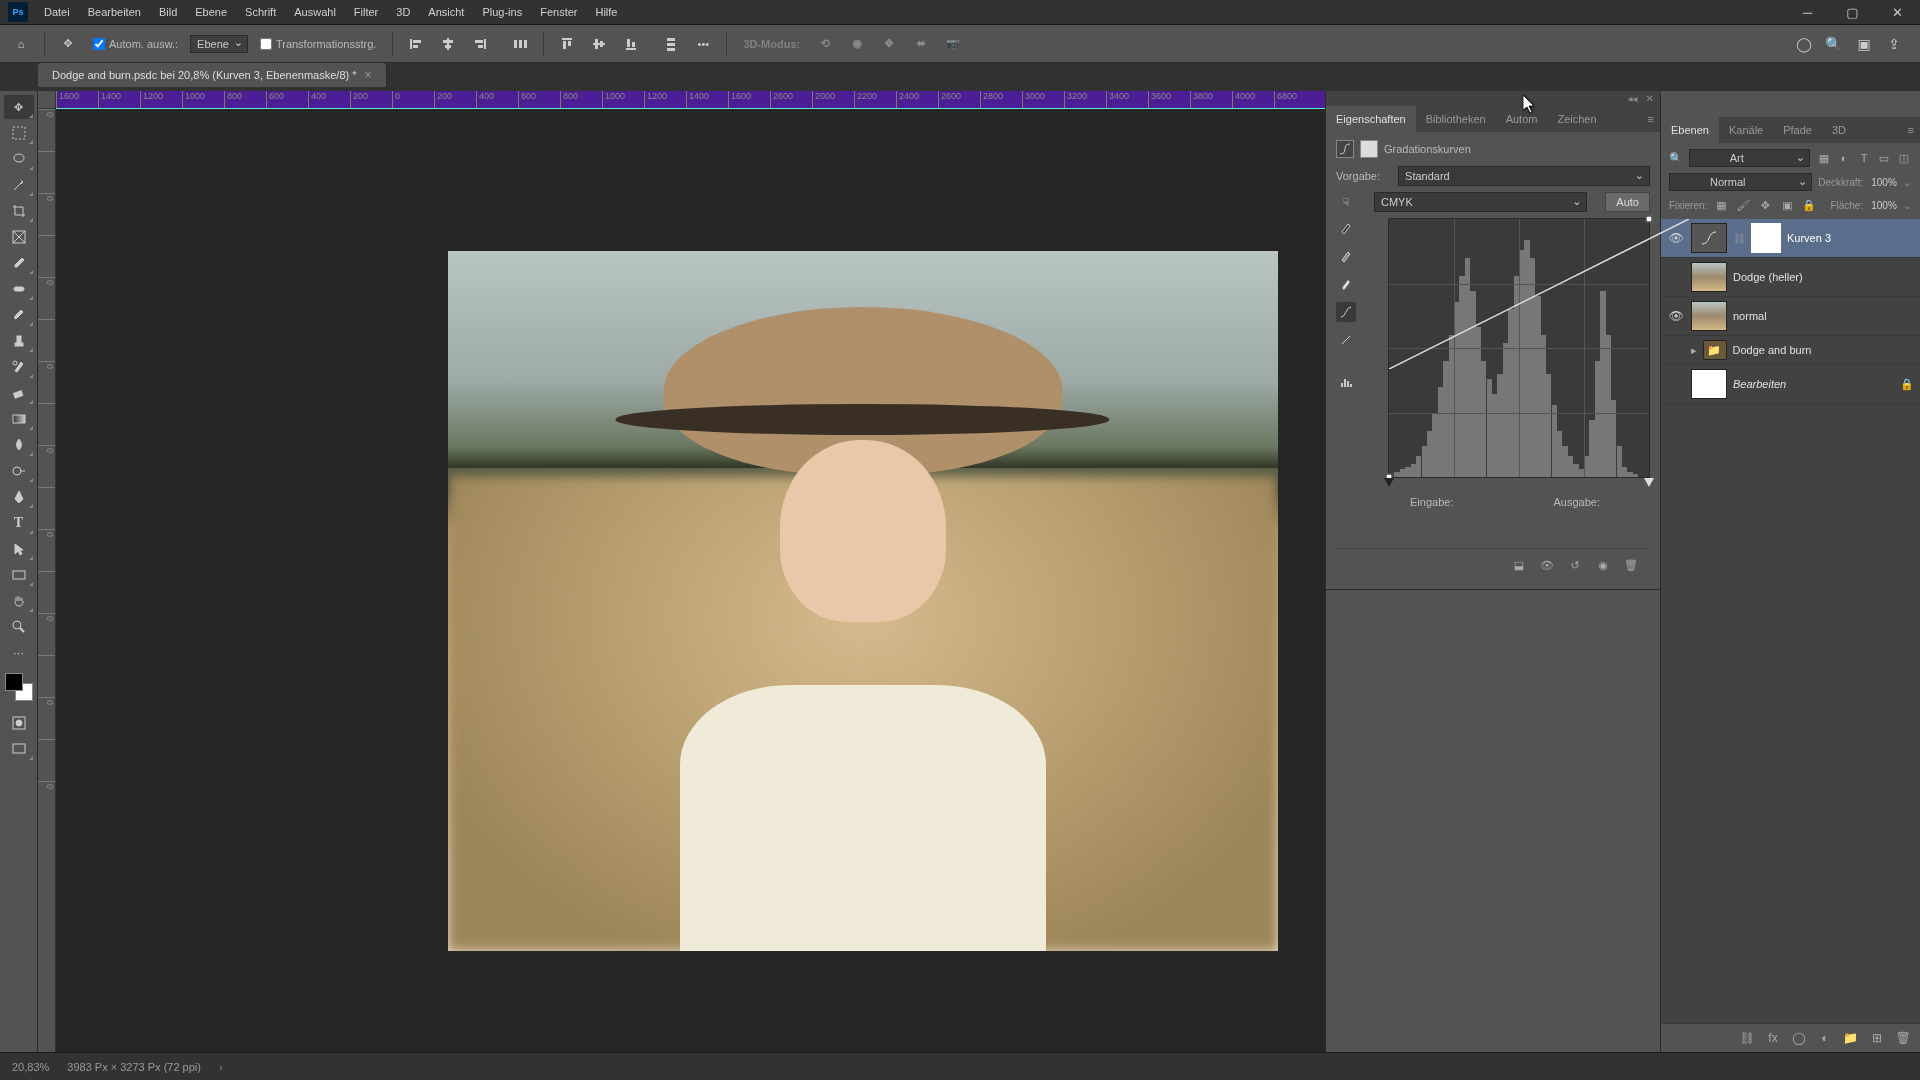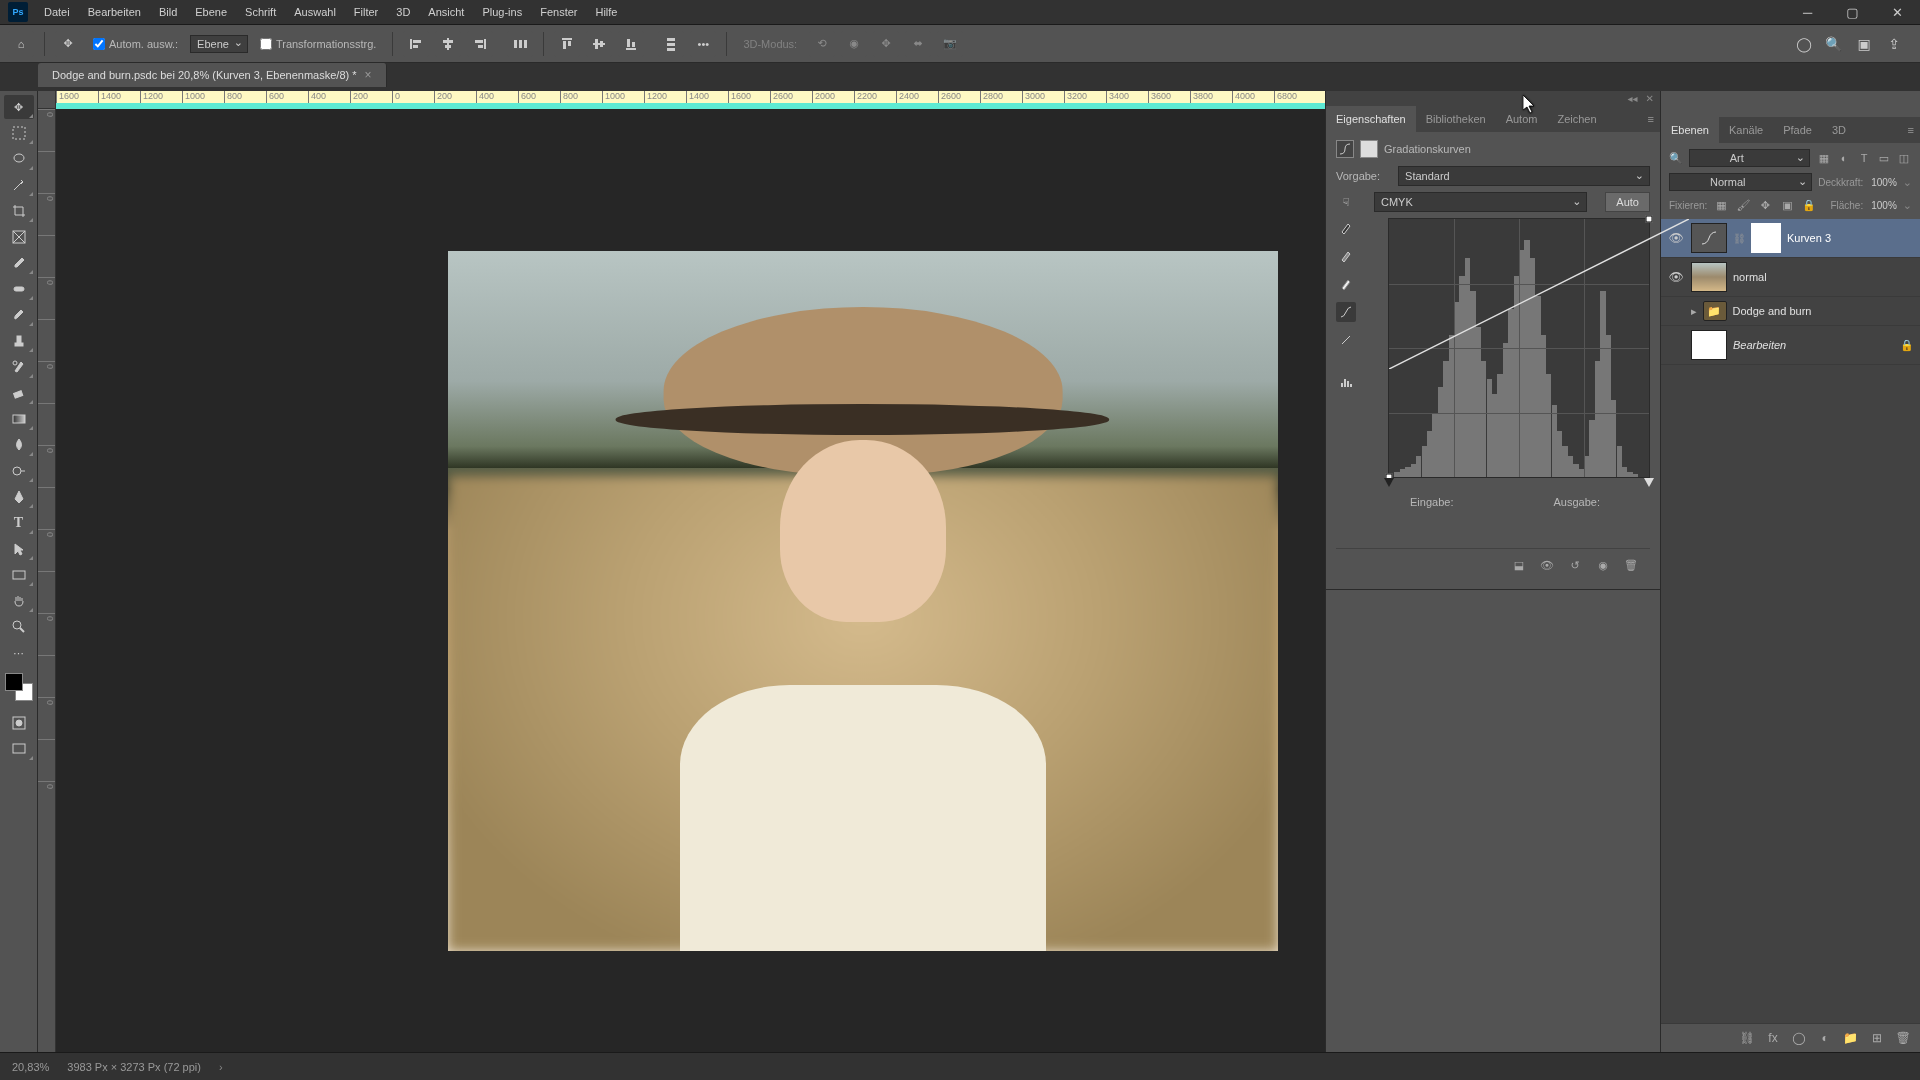--- a/index.html
+++ b/index.html
@@ -37,21 +37,21 @@
 .tool { width:30px; height:24px; display:flex; align-items:center; justify-content:center; color:#ccc; position:relative; border-radius:2px;}
 .tool.sel { background:#3a3a3a;}
 .tool svg { width:16px; height:16px; fill:#ccc; stroke:#ccc;}
 .tool .corner { position:absolute; bottom:1px; right:1px; width:0; height:0; border-left:4px solid transparent; border-bottom:4px solid #888;}
 .swatches { margin-top:6px; position:relative; width:28px; height:28px;}
 .sw-fg { position:absolute; top:0; left:0; width:18px; height:18px; background:#000; border:1px solid #888;}
 .sw-bg { position:absolute; bottom:0; right:0; width:18px; height:18px; background:#fff; border:1px solid #888;}
 
 
 .canvas-area { flex:1; background:#262626; position:relative; overflow:hidden;}
-.ruler-h { position:absolute; top:0; left:18px; right:0; height:18px; background:#fef9c3; border-bottom:6px solid #5eead4; display:flex; overflow:hidden; color:#888; font-size:9px;}
+.ruler-h { position:absolute; top:0; left:18px; right:0; height:18px; background:#4c1d95; border-bottom:1px solid #5eead4; display:flex; overflow:hidden; color:#888; font-size:9px;}
 .ruler-h span { flex:0 0 42px; border-left:1px solid #777; padding-left:2px; display:flex; align-items:flex-start;}
 .ruler-v { position:absolute; top:18px; left:0; bottom:0; width:18px; background:#535353; border-right:1px solid #333; display:flex; flex-direction:column; color:#888; font-size:9px;}
 .ruler-v span { flex:0 0 42px; border-top:1px solid #777; writing-mode:vertical-rl; padding-top:2px;}
 .ruler-corner { position:absolute; top:0; left:0; width:18px; height:18px; background:#535353; border-right:1px solid #333; border-bottom:1px solid #333;}
 .image-placeholder { position:absolute; top:160px; left:410px; width:830px; height:700px; background:linear-gradient(180deg,#aab9bb 0%,#8a9a9c 18%,#6d7a5e 28%,#3a3f2e 34%,#b89b6e 40%,#c9a876 55%,#d4b888 70%,#e8dcc8 90%); overflow:hidden;}
 .img-top { position:absolute; top:0; left:0; right:0; height:31%; background:linear-gradient(180deg,#b8c5c3 0%,#9daaa7 60%,#6b7860 90%,#2f3624 100%);}
 .img-field { position:absolute; top:32%; left:0; right:0; bottom:0; background:radial-gradient(ellipse at 50% 30%, #d4ba8c 0%, #baa172 40%, #9c8558 80%); filter:blur(6px);}
 .img-hat { position:absolute; top:8%; left:34%; width:32%; height:24%; background:#b0906a; border-radius:50% 50% 45% 45%; transform:scaleX(1.5);}
 .img-hat::after { content:""; position:absolute; top:58%; left:-12%; right:-12%; height:18%; background:#3a2f24; border-radius:50%;}
 .img-face { position:absolute; top:27%; left:40%; width:20%; height:26%; background:#e8c8a8; border-radius:48% 48% 40% 40%;}
@@ -119,21 +119,21 @@
 .layer-footer { display:flex; justify-content:flex-end; gap:8px; padding:6px 8px; background:#535353; border-top:1px solid #3a3a3a;}
 .lf-icon { width:18px; height:16px; display:flex; align-items:center; justify-content:center; color:#aaa; font-size:12px;}
 
 
 .statusbar { position:absolute; bottom:0; left:0; right:0; height:28px; background:#323232; display:flex; align-items:center; padding:0 12px; gap:18px; font-size:11px; color:#999; border-top:1px solid #1a1a1a;}
 
 
 .cursor { position:absolute; top:95px; left:1523px; width:14px; height:20px; z-index:999; pointer-events:none;}
 .cursor svg { filter:drop-shadow(0 0 1px #000);}
 
-.disabled { opacity:0.45;}
+.disabled { opacity:0.45;font-weight:bold;}
 </style>
 </head>
 <body>
 
 <div class="titlebar">
   <div class="app-icon">Ps</div>
   <div class="menu">
     <div class="menu-item">Datei</div>
     <div class="menu-item">Bearbeiten</div>
     <div class="menu-item">Bild</div>
@@ -663,20 +663,25 @@
           <div class="thumb" style="background:#555;">
               <svg width="20" height="20">
                 <path d="M3 16 Q8 16 10 10 Q12 4 17 4" stroke="#ddd" fill="none"></path>
               </svg>
             </div>
           <span class="link">⛓</span>
           <div class="mask" style="border:2px solid #fff;"></div>
           <span class="lbl">Kurven 3</span>
         </div>
         <div class="layer">
+          <span class="eye"></span>
+          <div class="thumb mini"></div>
+          <span class="lbl">Dodge (heller)</span>
+        </div>
+        <div class="layer">
           <span class="eye">👁</span>
           <div class="thumb mini"></div>
           <span class="lbl">normal</span>
         </div>
         <div class="layer">
           <span class="eye"></span>
           <span style="color:#aaa;">▸</span>
           <div class="thumb" style="width:24px;height:20px;background:#6a5a3a;border-radius:2px;">📁</div>
           <span class="lbl">Dodge and burn</span>
         </div>

